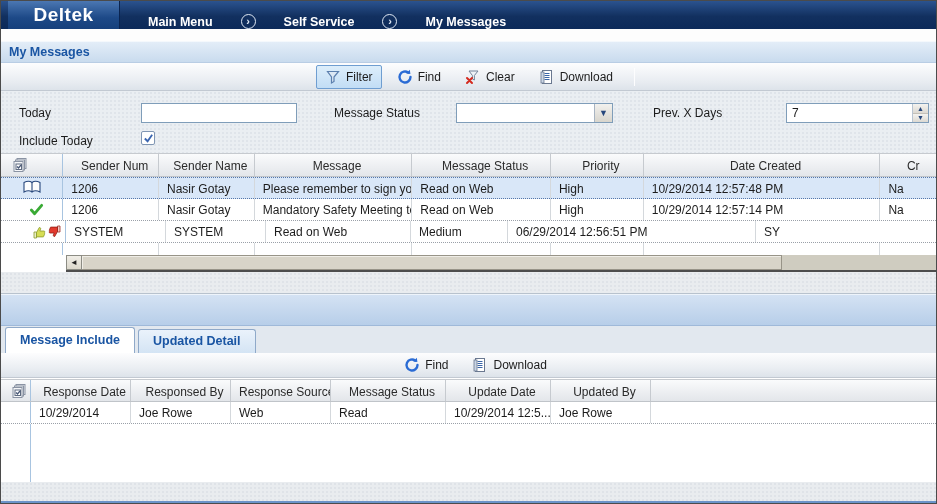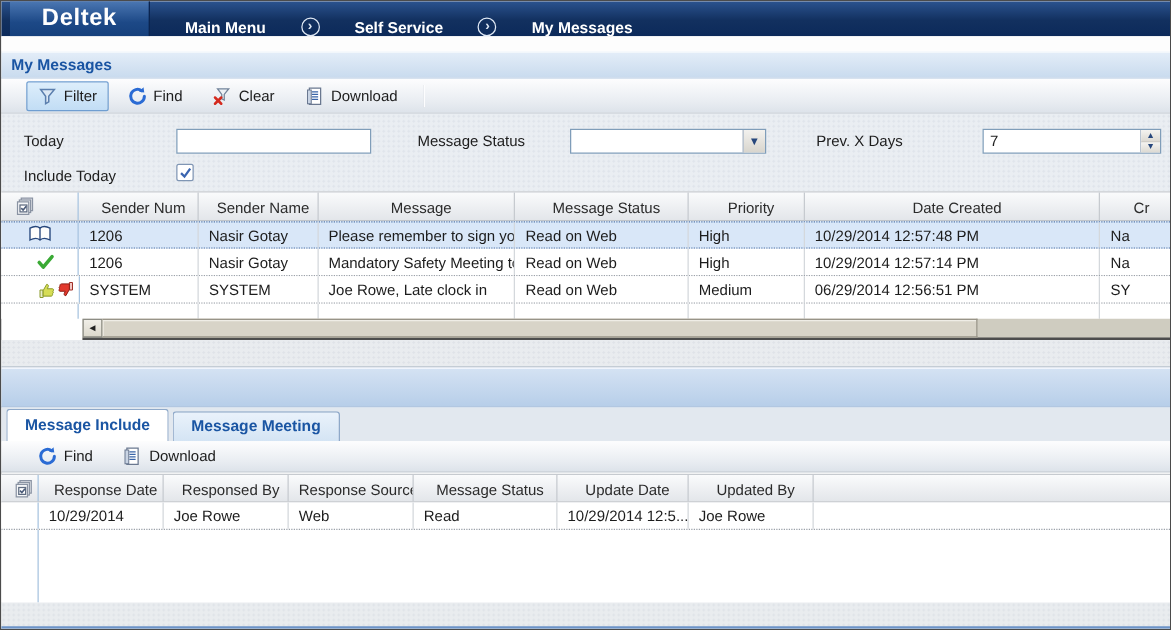--- a/index.html
+++ b/index.html
@@ -24,21 +24,21 @@
 
   
   .page-header { position:absolute; left:0; top:40px; width:100%; height:22px;
     background:linear-gradient(#e3edf8,#c9dbee); border-top:1px solid #f4f8fc; border-bottom:1px solid #b9cde4;
     display:flex; align-items:center; }
   .page-title { color:#1a55a3; font-weight:bold; font-size:12.5px; padding-left:8px; }
 
   
   .toolbar { position:absolute; left:0; width:100%; height:28px;
     background:linear-gradient(#fdfdfe,#e8ecf1 70%,#dde3ea); border-bottom:1px solid #c2c9d2;
-    display:flex; align-items:center; padding-left:20px; }
+    display:flex; align-items:center; padding-left:20px;justify-content:center; }
   .tb-btn { display:flex; align-items:center; gap:5px; padding:3px 8px; margin-right:6px;
     border:1px solid transparent; border-radius:2px; cursor:default; color:#1c1c1c; }
   .tb-btn.active { background:linear-gradient(#ddeefb,#c2ddf5); border-color:#6f9ed1; }
   .tb-sep { width:1px; height:18px; background:#b4bbc5; border-right:1px solid #fdfdfe; margin:0 6px; }
   .icon16 { width:16px; height:16px; display:inline-block; }
 
   
   .filter-panel { position:absolute; left:0; top:90px; width:100%; height:62px;
     background:#eaeef2;
     background-image:radial-gradient(#dfe4ea 1px, transparent 1px); background-size:4px 4px; }
@@ -263,21 +263,20 @@
         </span>
         <span style="width:14px;height:14px;display:inline-block;">
           <svg viewBox="0 0 14 14" width="14" height="14">
               <path d="M13 7h-2.5V1H13z" fill="#f3c6c2" stroke="#a03028" stroke-width="0.8"></path>
               <path d="M10.5 6.5L7.7 11.5c-1 .2-1.7-.8-1.3-1.8L7.2 8H3c-1 0-1.2-1.6-.2-2-.8-.5-.6-1.7.3-2-.5-.9.1-1.9 1.1-1.9h6.3z" fill="#e2392d" stroke="#8f1f16" stroke-width="0.8"></path>
             </svg>
         </span>
       </div>
       <div class="g-cell mc1">SYSTEM</div>
       <div class="g-cell mc2">SYSTEM</div>
-      <div class="g-cell mc3">Joe Rowe, Late clock in</div>
       <div class="g-cell mc4">Read on Web</div>
       <div class="g-cell mc5">Medium</div>
       <div class="g-cell mc6">06/29/2014 12:56:51 PM</div>
       <div class="g-cell mc7">SY</div>
     </div>
 
     <div class="g-row empty" style="height:12px;">
       <div class="g-cell mc0 iconcell"></div>
         <div class="g-cell mc1"></div>
         <div class="g-cell mc2"></div>
@@ -292,21 +291,21 @@
   <div class="hscroll">
     <div class="sb-btn">◄</div>
     <div class="sb-thumb"></div>
   </div>
 
   <div class="mid-gray"></div>
   <div class="mid-blue"></div>
 
   <div class="tabbar">
     <div class="tab active">Message Include</div>
-    <div class="tab inactive">Message Meeting</div>
+    <div class="tab inactive">Updated Detail</div>
   </div>
 
   <div class="toolbar" style="top:352px; height:25px;">
     <div class="tb-btn">
       <span class="icon16">
         <svg viewBox="0 0 16 16" width="16" height="16">
             <path d="M13.5 8a5.5 5.5 0 1 1-2.2-4.4" fill="none" stroke="#2a6bd4" stroke-width="2.4" stroke-linecap="round"></path>
             <path d="M12.8 0.8l0.6 4.2-4.2-0.6z" fill="#2a6bd4"></path>
           </svg>
       </span>

